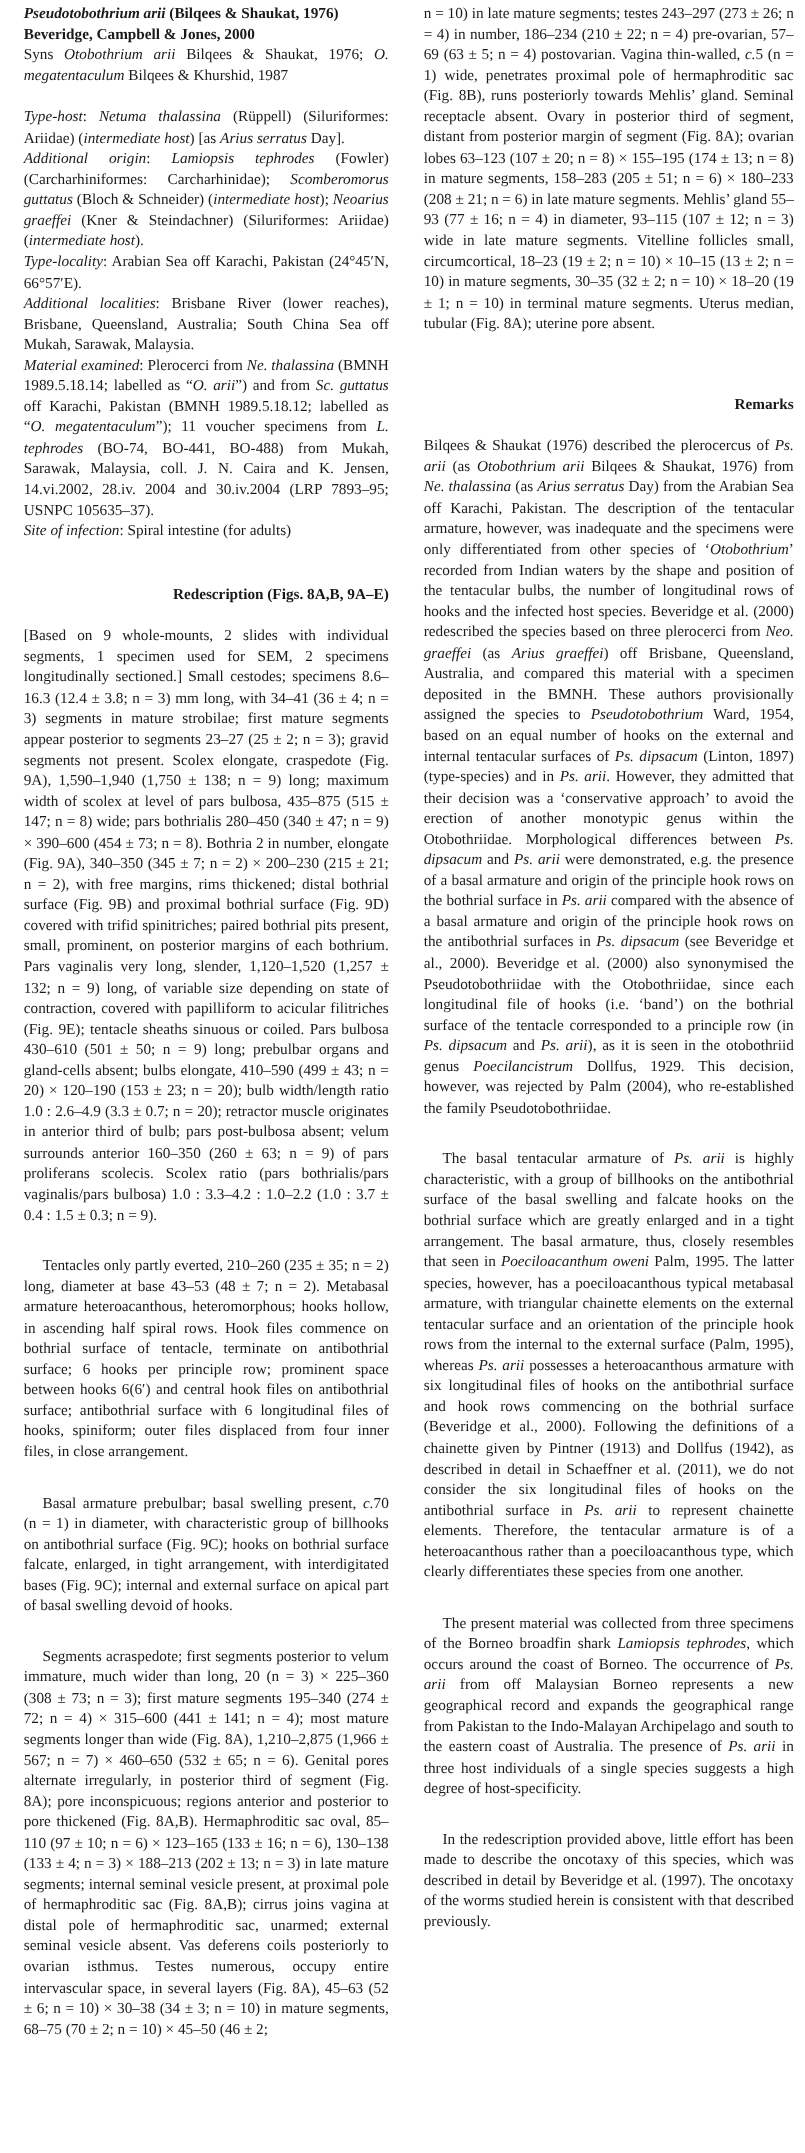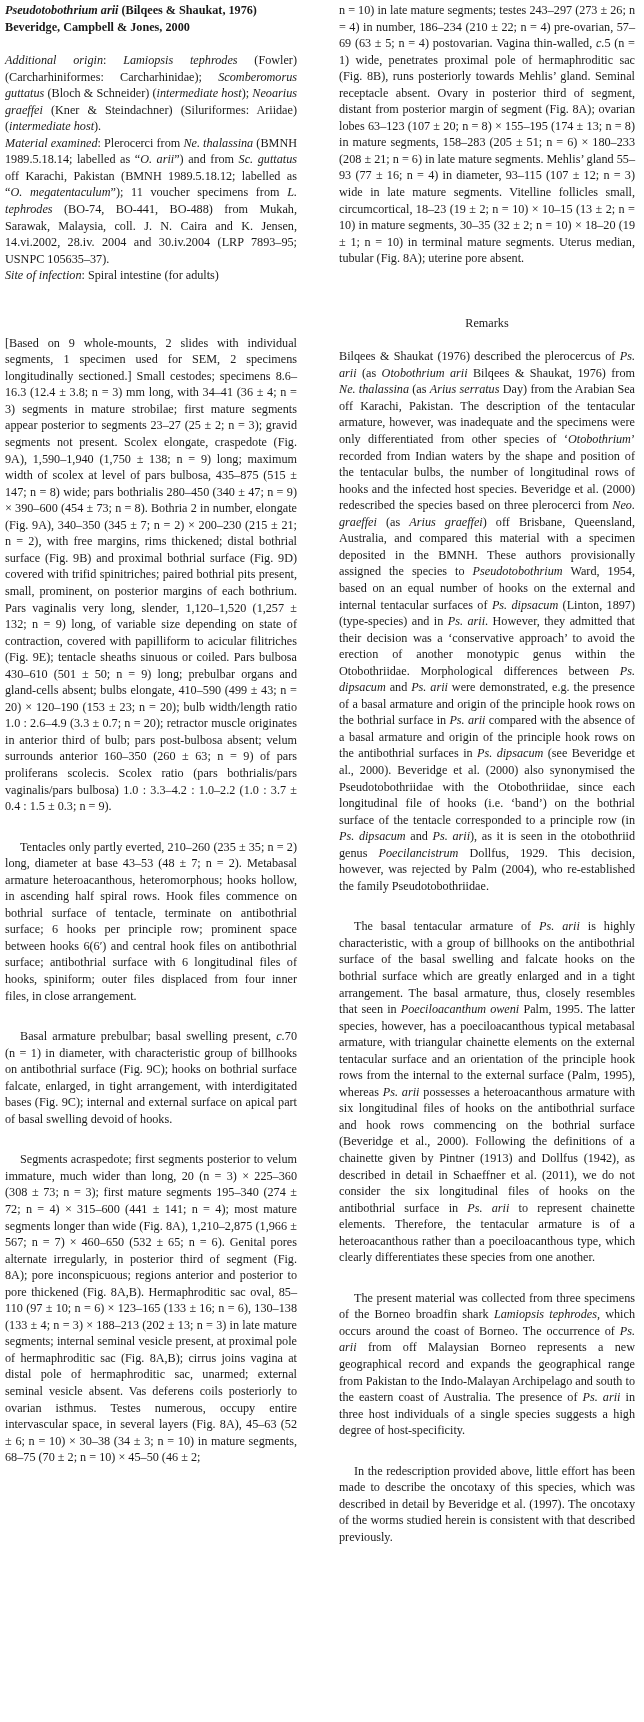--- a/index.html
+++ b/index.html
@@ -2,42 +2,47 @@
 <html><head>
 <meta charset="utf-8">
 <style>
   html, body { margin:0; padding:0; background:#ffffff; }
   body {
     width:644px; height:1722px; overflow:hidden; position:relative;
     font-family:"Liberation Serif","DejaVu Serif",serif; color:#1a1a1a;
     font-size:12.2px; line-height:16.55px;
   }
   .col { position:absolute; top:2px; width:292px; text-align:justify; }
-  #col-left { left:5px; }
+  #col-left { left:19px; }
   #col-right { left:339px; width:296px; }
   p { margin:0; }
   .indent { text-indent:15px;margin-top:24px; }
   .title { font-weight:bold; text-align:left; }
   .gap-lg { height:34px; }
   .gap-md { height:17px; }
   .gap-xl { height:48px; }
-  .heading { font-weight:normal; text-align:center; }
+  .heading { font-weight:bold; text-align:right; }
   i { font-style:italic; }
   .field { margin:0; }
 </style>
 </head>
 <body>
 
 <div id="col-left" class="col">
   <p class="title"><i>Pseudotobothrium arii</i><span> (Bilqees &amp; Shaukat, 1976) Beveridge, Campbell &amp; Jones, 2000</span></p>
+  <p><span>Syns </span><i>Otobothrium arii</i><span> Bilqees &amp; Shaukat, 1976; </span><i>O. megatentaculum</i><span> Bilqees &amp; Khurshid, 1987</span></p>
   <div class="gap-md"></div>
+  <p class="field"><i>Type-host</i><span>: </span><i>Netuma thalassina</i><span> (Rüppell) (Siluriformes: Ariidae) (</span><i>intermediate host</i><span>) [as </span><i>Arius serratus</i><span> Day].</span></p>
   <p class="field"><i>Additional origin</i><span>: </span><i>Lamiopsis tephrodes</i><span> (Fowler) (Carcharhiniformes: Carcharhinidae); </span><i>Scomberomorus guttatus</i><span> (Bloch &amp; Schneider) (</span><i>intermediate host</i><span>); </span><i>Neoarius graeffei</i><span> (Kner &amp; Steindachner) (Siluriformes: Ariidae) (</span><i>intermediate host</i><span>).</span></p>
+  <p class="field"><i>Type-locality</i><span>: Arabian Sea off Karachi, Pakistan (24°45′N, 66°57′E).</span></p>
+  <p class="field"><i>Additional localities</i><span>: Brisbane River (lower reaches), Brisbane, Queensland, Australia; South China Sea off Mukah, Sarawak, Malaysia.</span></p>
   <p class="field"><i>Material examined</i><span>: Plerocerci from </span><i>Ne. thalassina</i><span> (BMNH 1989.5.18.14; labelled as “</span><i>O. arii</i><span>”) and from </span><i>Sc. guttatus</i><span> off Karachi, Pakistan (BMNH 1989.5.18.12; labelled as “</span><i>O. megatentaculum</i><span>”); 11 voucher specimens from </span><i>L. tephrodes</i><span> (BO-74, BO-441, BO-488) from Mukah, Sarawak, Malaysia, coll. J. N. Caira and K. Jensen, 14.vi.2002, 28.iv. 2004 and 30.iv.2004 (LRP 7893–95; USNPC 105635–37).</span></p>
   <p class="field"><i>Site of infection</i><span>: Spiral intestine (for adults)</span></p>
   <div class="gap-lg"></div>
+  <p class="heading">Redescription (Figs. 8A,B, 9A–E)</p>
   <div class="gap-md"></div>
   <div>
       <p><span>[Based on 9 whole-mounts, 2 slides with individual segments, 1 specimen used for SEM, 2 specimens longitudinally sectioned.] Small cestodes; specimens 8.6–16.3 (12.4 ± 3.8; n = 3) mm long, with 34–41 (36 ± 4; n = 3) segments in mature strobilae; first mature segments appear posterior to segments 23–27 (25 ± 2; n = 3); gravid segments not present. Scolex elongate, craspedote (Fig. 9A), 1,590–1,940 (1,750 ± 138; n = 9) long; maximum width of scolex at level of pars bulbosa, 435–875 (515 ± 147; n = 8) wide; pars bothrialis 280–450 (340 ± 47; n = 9) × 390–600 (454 ± 73; n = 8). Bothria 2 in number, elongate (Fig. 9A), 340–350 (345 ± 7; n = 2) × 200–230 (215 ± 21; n = 2), with free margins, rims thickened; distal bothrial surface (Fig. 9B) and proximal bothrial surface (Fig. 9D) covered with trifid spinitriches; paired bothrial pits present, small, prominent, on posterior margins of each bothrium. Pars vaginalis very long, slender, 1,120–1,520 (1,257 ± 132; n = 9) long, of variable size depending on state of contraction, covered with papilliform to acicular filitriches (Fig. 9E); tentacle sheaths sinuous or coiled. Pars bulbosa 430–610 (501 ± 50; n = 9) long; prebulbar organs and gland-cells absent; bulbs elongate, 410–590 (499 ± 43; n = 20) × 120–190 (153 ± 23; n = 20); bulb width/length ratio 1.0 : 2.6–4.9 (3.3 ± 0.7; n = 20); retractor muscle originates in anterior third of bulb; pars post-bulbosa absent; velum surrounds anterior 160–350 (260 ± 63; n = 9) of pars proliferans scolecis. Scolex ratio (pars bothrialis/pars vaginalis/pars bulbosa) 1.0 : 3.3–4.2 : 1.0–2.2 (1.0 : 3.7 ± 0.4 : 1.5 ± 0.3; n = 9).</span></p>
       <p class="indent"><span>Tentacles only partly everted, 210–260 (235 ± 35; n = 2) long, diameter at base 43–53 (48 ± 7; n = 2). Metabasal armature heteroacanthous, heteromorphous; hooks hollow, in ascending half spiral rows. Hook files commence on bothrial surface of tentacle, terminate on antibothrial surface; 6 hooks per principle row; prominent space between hooks 6(6′) and central hook files on antibothrial surface; antibothrial surface with 6 longitudinal files of hooks, spiniform; outer files displaced from four inner files, in close arrangement.</span></p>
       <p class="indent"><span>Basal armature prebulbar; basal swelling present, </span><i>c.</i><span>70 (n = 1) in diameter, with characteristic group of billhooks on antibothrial surface (Fig. 9C); hooks on bothrial surface falcate, enlarged, in tight arrangement, with interdigitated bases (Fig. 9C); internal and external surface on apical part of basal swelling devoid of hooks.</span></p>
       <p class="indent"><span>Segments acraspedote; first segments posterior to velum immature, much wider than long, 20 (n = 3) × 225–360 (308 ± 73; n = 3); first mature segments 195–340 (274 ± 72; n = 4) × 315–600 (441 ± 141; n = 4); most mature segments longer than wide (Fig. 8A), 1,210–2,875 (1,966 ± 567; n = 7) × 460–650 (532 ± 65; n = 6). Genital pores alternate irregularly, in posterior third of segment (Fig. 8A); pore inconspicuous; regions anterior and posterior to pore thickened (Fig. 8A,B). Hermaphroditic sac oval, 85–110 (97 ± 10; n = 6) × 123–165 (133 ± 16; n = 6), 130–138 (133 ± 4; n = 3) × 188–213 (202 ± 13; n = 3) in late mature segments; internal seminal vesicle present, at proximal pole of hermaphroditic sac (Fig. 8A,B); cirrus joins vagina at distal pole of hermaphroditic sac, unarmed; external seminal vesicle absent. Vas deferens coils posteriorly to ovarian isthmus. Testes numerous, occupy entire intervascular space, in several layers (Fig. 8A), 45–63 (52 ± 6; n = 10) × 30–38 (34 ± 3; n = 10) in mature segments, 68–75 (70 ± 2; n = 10) × 45–50 (46 ± 2;</span></p>
     </div>
 </div>
 
 <div id="col-right" class="col">

